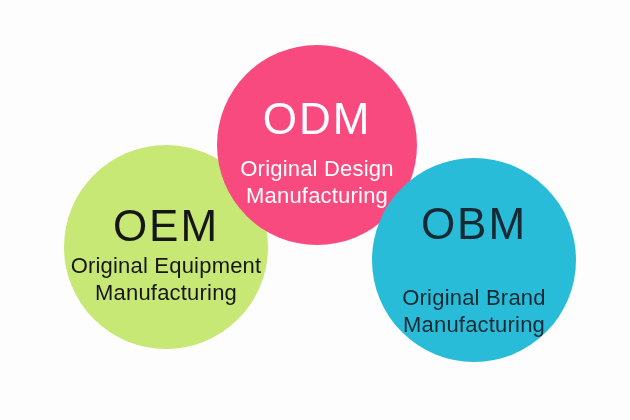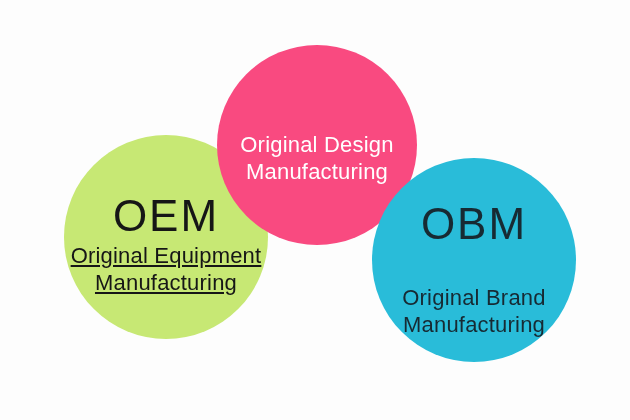--- a/index.html
+++ b/index.html
@@ -18,21 +18,21 @@
     border-radius: 50%;
     display: flex;
     flex-direction: column;
     align-items: center;
     justify-content: center;
     text-align: center;
     box-sizing: border-box;
   }
   .circle-oem {
     left: 64px;
-    top: 135px;
+    top: 145px;
     width: 204px;
     height: 204px;
     z-index: 1;
     padding-top: 14px;
   }
   .circle-odm {
     left: 217px;
     top: 45px;
     width: 200px;
     height: 200px;
@@ -52,38 +52,39 @@
     line-height: 48px;
     font-weight: 400;
     letter-spacing: 2px;
   }
   .subtitle {
     font-size: 22px;
     line-height: 27px;
     letter-spacing: 0.2px;
   }
   .circle-odm .subtitle { margin-top: 12px; }
-  .circle-oem .subtitle { margin-top: 2px; text-decoration: underline; }
+  .circle-oem .subtitle { margin-top: 2px; }
   .circle-obm .subtitle { margin-top: 36px; }
   .subtitle .line { display: block; }
 </style>
 </head>
 <body>
 
 <div class="canvas" style="background: rgb(253, 253, 253);">
 
   <div class="circle circle-oem" style="background: rgb(199, 232, 116); color: rgb(22, 22, 22);">
     <div class="abbr">OEM</div>
     <div class="subtitle">
       <span class="line">Original Equipment</span>
       <span class="line">Manufacturing</span>
     </div>
   </div>
 
   <div class="circle circle-odm" style="background: rgb(249, 74, 128); color: rgb(255, 255, 255);">
+    <div class="abbr">ODM</div>
     <div class="subtitle">
       <span class="line">Original Design</span>
       <span class="line">Manufacturing</span>
     </div>
   </div>
 
   <div class="circle circle-obm" style="background: rgb(41, 188, 217); color: rgb(23, 42, 51);">
     <div class="abbr">OBM</div>
     <div class="subtitle">
       <span class="line">Original Brand</span>

